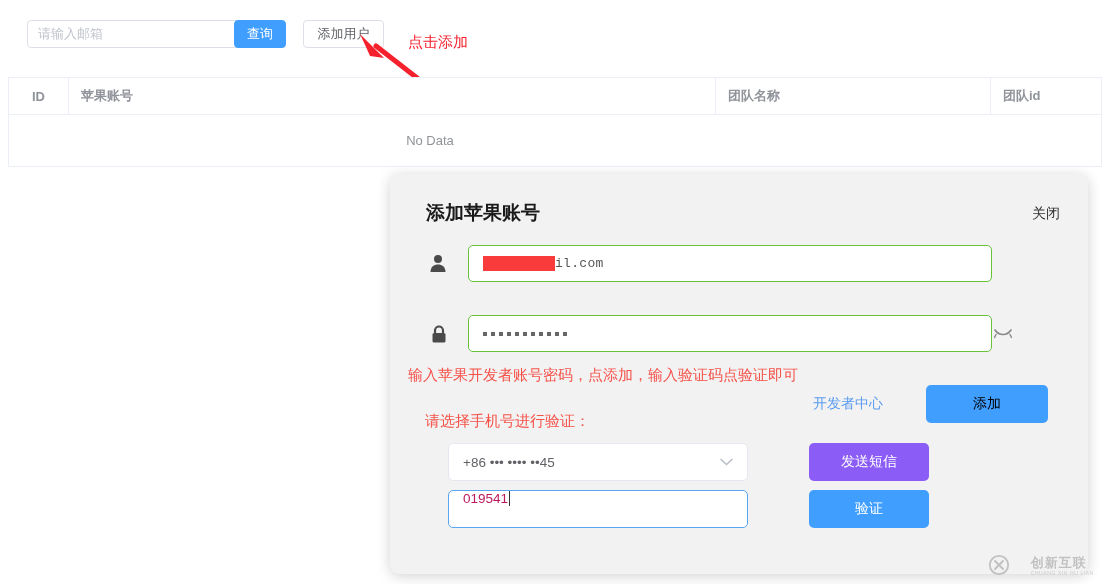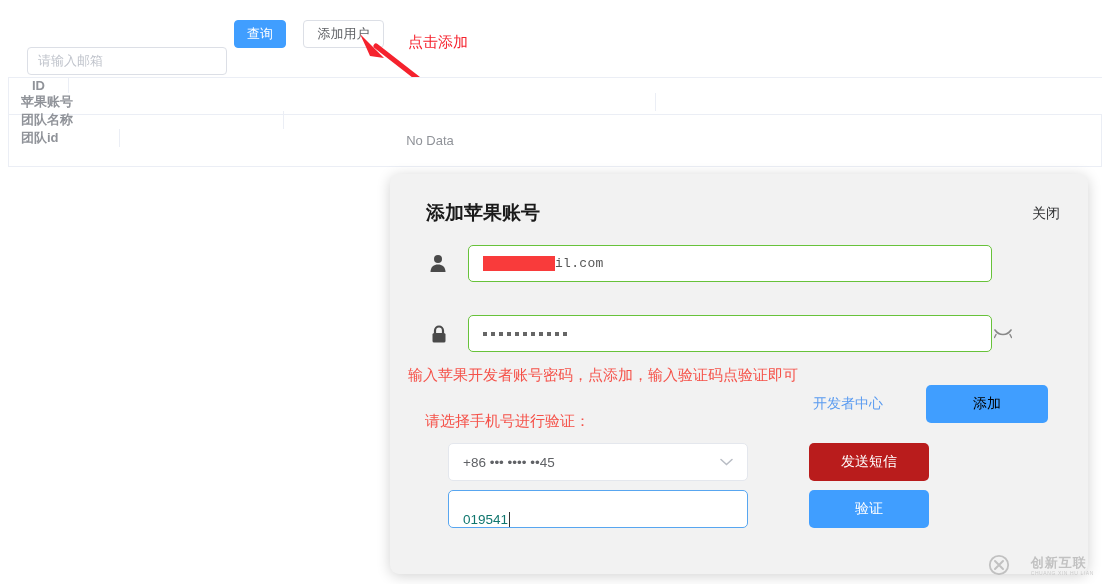--- a/index.html
+++ b/index.html
@@ -21,31 +21,30 @@
   .toolbar {
     position: absolute;
     left: 0; top: 0;
     width: 1102px;
     height: 67px;
     box-sizing: border-box;
   }
   .search-input {
     position: absolute;
     left: 27px; top: 20px;
-    width: 200px; height: 28px;
+    width: 228px; height: 28px;
     box-sizing: border-box;
     border: 1px solid #dcdfe6;
     border-radius: 4px;
     padding: 0 10px;
     font-size: 13px;
     color: #606266;
     background: #fff;
     outline: none;
     font-family: Liberation Mono, monospace;
-    margin-top: 27px;
   }
   .search-input::placeholder { color: #c0c4cc; }
 
   .btn-query {
     position: absolute;
     left: 234px; top: 20px;
     width: 52px; height: 28px;
     background: #409eff;
     border: 1px solid #409eff;
     border-radius: 4px;
@@ -97,21 +96,20 @@
     width: 1094px;
     box-sizing: border-box;
     border-top: 1px solid #ebeef5;
     border-left: 1px solid #ebeef5;
     background: #fff;
   }
   .thead {
     display: flex;
     height: 36px;
     border-bottom: 1px solid #ebeef5;
-    flex-direction: column;
   }
   .th {
     display: flex;
     align-items: center;
     font-size: 13px;
     color: #909399;
     font-weight: bold;
     border-right: 1px solid #ebeef5;
     box-sizing: border-box;
     padding-left: 12px;
@@ -280,37 +278,37 @@
 
   .inp-code {
     position: absolute;
     left: 448px; top: 490px;
     width: 300px; height: 38px;
     box-sizing: border-box;
     background: #fff;
     border: 1px solid #58a6f0;
     border-radius: 5px;
     display: flex;
-    align-items: flex-end;
+    align-items: flex-start;
     padding-left: 14px;
     font-size: 13.5px;
-    color: #0f766e;
+    color: #be185d;
   }
   .caret {
     display: inline-block;
     width: 1px; height: 15px;
     background: #333;
     margin-left: 1px;
   }
 
   .btn-sms {
     position: absolute;
     left: 809px; top: 443px;
     width: 120px; height: 38px;
-    background: #b91c1c;
+    background: #8b5cf6;
     border-radius: 5px;
     color: #fff;
     font-size: 14px;
     display: flex;
     align-items: center;
     justify-content: center;
     cursor: pointer;
     border: none;
     font-family: "Liberation Sans", sans-serif;
   }

